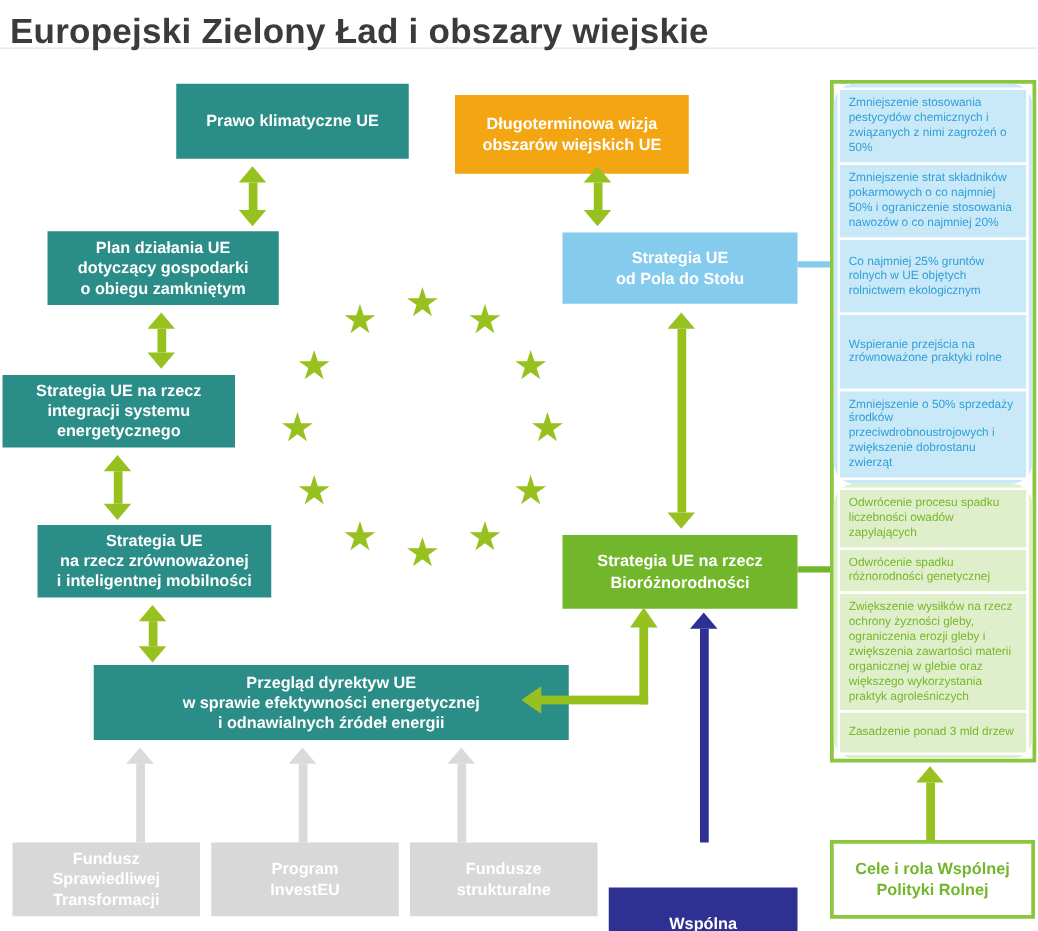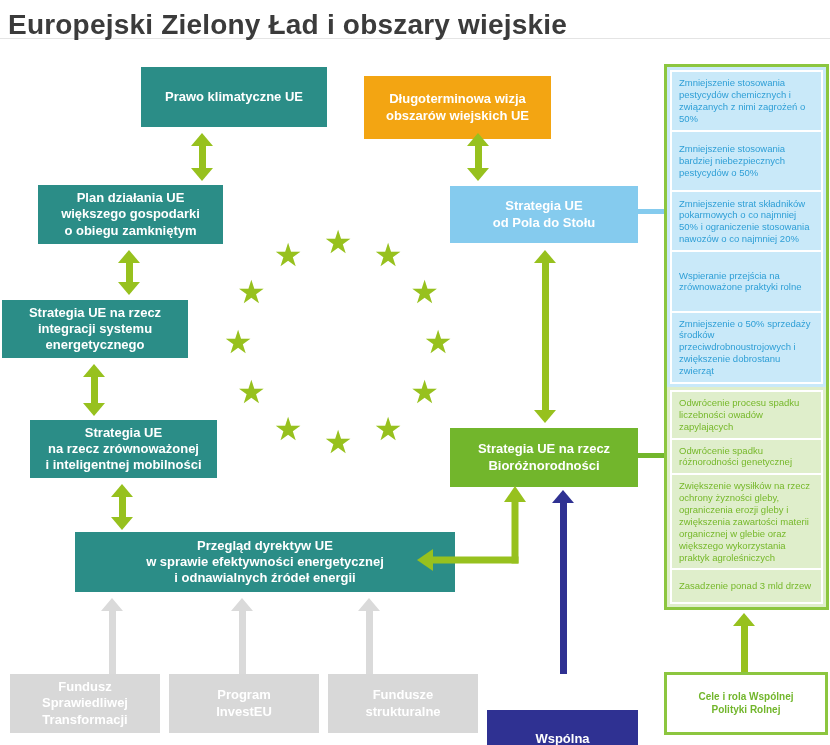--- a/index.html
+++ b/index.html
@@ -8,58 +8,58 @@
   .header{position:absolute;left:0;top:0;width:830px;height:38px;border-bottom:1px solid #e4e4e4;}
   .header h1{margin:0;padding:9px 0 0 8px;font-size:28px;font-weight:bold;color:#3b3b3b;letter-spacing:.2px;}
   .box{position:absolute;display:flex;align-items:center;justify-content:center;text-align:center;
        color:#fff;font-weight:bold;font-size:13px;line-height:1.25;white-space:pre-line;padding:4px;box-sizing:border-box;}
   .teal{background:#2b8d87;}
   .orange{background:#f3a512;}
   .lblue{background:#85cbee;}
   .green{background:#72b62c;}
   .gray{background:#d8d8d8;}
   .navy{background:#2f3192;}
-  .outline-green{background:#fff;border:3px solid #8cc63f;color:#72b62c;font-size:10px;}
+  .outline-green{background:#fff;border:3px solid #8cc63f;color:#72b62c;font-size:13px;}
   
   .star{position:absolute;color:#97c11e;font-size:32px;transform:translate(-50%,-50%);line-height:1;}
   .center-label{position:absolute;left:338px;top:342px;transform:translate(-50%,-50%);
        color:#8cc21f;font-weight:bold;font-size:21px;letter-spacing:1px;text-align:center;white-space:pre-line;line-height:1.25;}
   
   .arr{position:absolute;display:flex;flex-direction:column;align-items:center;}
   .arr .tri-up{width:0;height:0;border-left:11px solid transparent;border-right:11px solid transparent;border-bottom:13px solid var(--c);}
   .arr .tri-down{width:0;height:0;border-left:11px solid transparent;border-right:11px solid transparent;border-top:13px solid var(--c);}
   .arr .stem{width:7px;flex:1;background:var(--c);}
   .c-green{--c:#97c11e;}
   .c-gray{--c:#dadada;}
   .c-navy{--c:#2f3192;}
   .connector{position:absolute;height:5px;}
   
   .panel{position:absolute;left:664px;top:64px;width:165px;height:546px;box-sizing:border-box;
          border:3px solid #8cc63f;display:flex;flex-direction:column;}
-  .panel-section{padding:3px;display:flex;flex-direction:column;}
+  .panel-section{padding:3px;display:flex;flex-direction:column;border-radius:17px;}
   .sec-blue{background:#c9e9f9;flex:22;}
   .sec-green{background:#dfeecb;flex:15;}
   .sec-blue .goal{color:#2f9fd6;}
   .sec-green .goal{color:#76b82a;}
   .goal{border:2px solid #fff;padding:5px 7px;font-size:9.5px;line-height:1.25;flex:1;display:flex;flex-direction:column;justify-content:center;}
   .goal + .goal{margin-top:-2px;}
   svg{position:absolute;overflow:visible;}
 </style>
 </head>
 <body>
 
 <div id="page">
 
   <div class="header">
     <h1>Europejski Zielony Ład i obszary wiejskie</h1>
   </div>
 
   <div class="box teal" style="left:141px;top:67px;width:186px;height:60px;">Prawo klimatyczne UE</div>
   <div class="box teal" style="left:38px;top:185px;width:185px;height:59px;">Plan działania UE
-większego gospodarki
+dotyczący gospodarki
 o obiegu zamkniętym</div>
   <div class="box teal" style="left:2px;top:300px;width:186px;height:58px;">Strategia UE na rzecz
 integracji systemu
 energetycznego</div>
   <div class="box teal" style="left:30px;top:420px;width:187px;height:58px;">Strategia UE
 na rzecz zrównoważonej
 i inteligentnej mobilności</div>
   <div class="box teal" style="left:75px;top:532px;width:380px;height:60px;">Przegląd dyrektyw UE
 w sprawie efektywności energetycznej
 i odnawialnych źródeł energii</div>
@@ -158,22 +158,22 @@
     <div class="tri-up"></div>
       <div class="stem"></div>
     </div>
 
   <div class="connector" style="left:638px;top:209px;width:26px;background:#85cbee;"></div>
   <div class="connector" style="left:638px;top:453px;width:26px;background:#72b62c;"></div>
 
   <div class="panel">
     <div class="panel-section sec-blue">
         <div class="goal">Zmniejszenie stosowania pestycydów chemicznych i związanych z nimi zagrożeń o 50%</div>
-        <div class="goal">Zmniejszenie stosowania bardziej niebezpiecznych pestycydów o 50%</div>
         <div class="goal">Zmniejszenie strat składników pokarmowych o co najmniej 50% i ograniczenie stosowania nawozów o co najmniej 20%</div>
+        <div class="goal">Co najmniej 25% gruntów rolnych w UE objętych rolnictwem ekologicznym</div>
         <div class="goal">Wspieranie przejścia na zrównoważone praktyki rolne</div>
         <div class="goal">Zmniejszenie o 50% sprzedaży środków przeciwdrobnoustrojowych i zwiększenie dobrostanu zwierząt</div>
       </div>
     <div class="panel-section sec-green">
         <div class="goal">Odwrócenie procesu spadku liczebności owadów zapylających</div>
         <div class="goal">Odwrócenie spadku różnorodności genetycznej</div>
         <div class="goal">Zwiększenie wysiłków na rzecz ochrony żyzności gleby, ograniczenia erozji gleby i zwiększenia zawartości materii organicznej w glebie oraz większego wykorzystania praktyk agroleśniczych</div>
         <div class="goal">Zasadzenie ponad 3 mld drzew</div>
       </div>
   </div>

